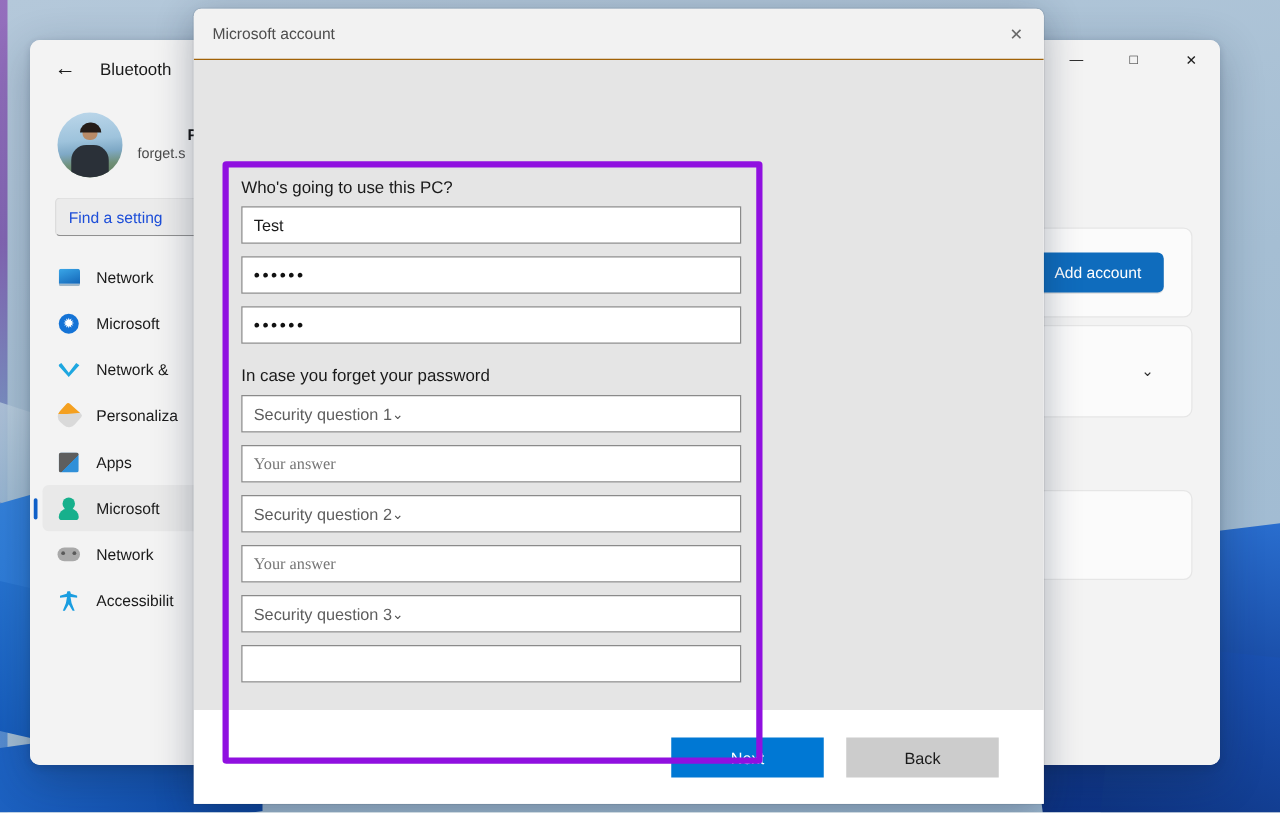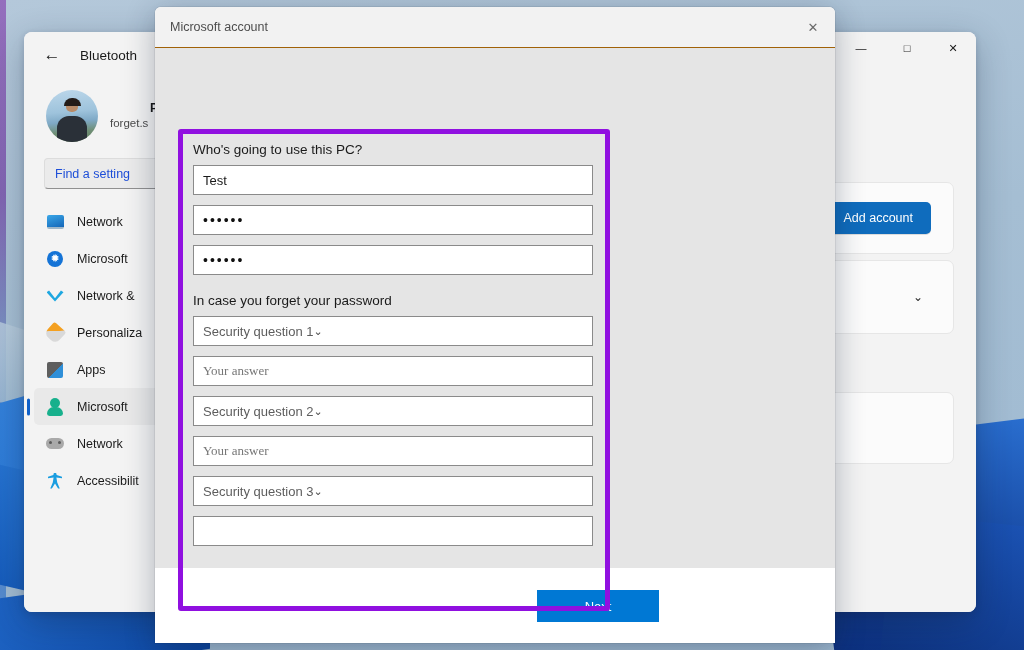--- a/index.html
+++ b/index.html
@@ -588,18 +588,19 @@
         <div class="field select">
           <span>Security question 3</span>
           <span class="sel-chev">⌄</span>
         </div>
 
         <div class="field placeholder"></div>
       </div>
 
       <div class="ms-footer">
         <button class="btn-flat btn-next">Next</button>
+        <button class="btn-flat btn-back">Back</button>
       </div>
 
     </div>
   </div>
 
 </div>
 
 </body></html>

